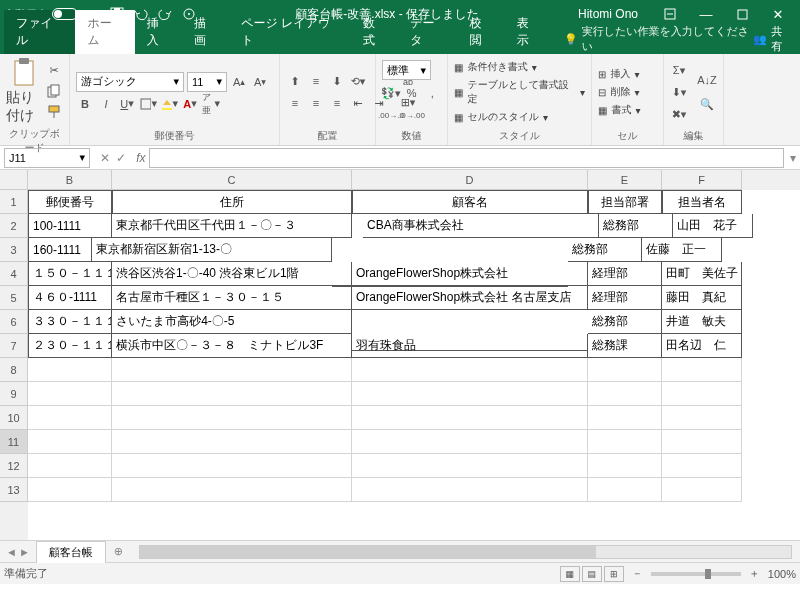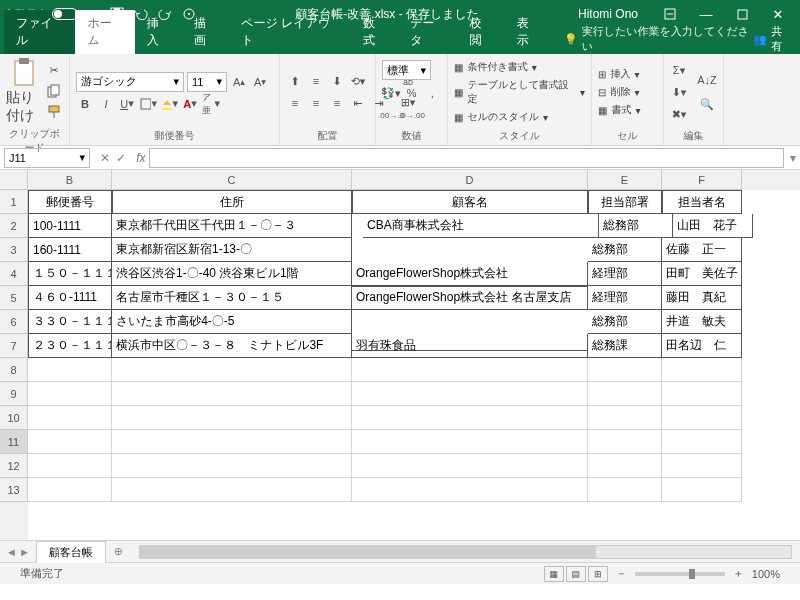--- a/index.html
+++ b/index.html
@@ -47,21 +47,21 @@
 .cell{border-right:1px solid #d4d4d4;border-bottom:1px solid #d4d4d4;padding:0 4px;display:flex;align-items:center;font-size:12px;overflow:hidden;white-space:nowrap}
 .cell.hd{border:1px solid #555;justify-content:center;background:#fff}
 .cell.bd{border-right:1px solid #555;border-bottom:1px solid #555}
 .cell.bd.first{border-left:1px solid #555}
 .sheet-tabs{height:22px;border-top:1px solid #d4d4d4;display:flex;align-items:center;background:#f3f3f3;font-size:11px}
 .nav-arr{display:flex;gap:2px;padding:0 6px;color:#888}
 .sheet-tab{padding:3px 12px;background:#fff;border:1px solid #ccc;border-bottom:none}
 .plus-tab{padding:0 8px;color:#888}
 .scroll-h{flex:1;margin:0 8px;height:14px;background:#e8e8e8;border:1px solid #ccc;position:relative}
 .scroll-h::after{content:"";position:absolute;left:0;top:0;width:70%;height:100%;background:#cfcfcf}
-.status-bar{height:22px;background:#f3f3f3;border-top:1px solid #d4d4d4;display:flex;align-items:center;font-size:11px;padding:0 20px;color:#555}
+.status-bar{height:22px;background:#f3f3f3;border-top:1px solid #d4d4d4;display:flex;align-items:center;font-size:11px;padding:0 4px;color:#555}
 .status-right{margin-left:auto;display:flex;align-items:center;gap:8px}
 .view-btns{display:flex;gap:2px}
 .view-btn{width:20px;height:16px;border:1px solid #bbb;display:flex;align-items:center;justify-content:center;font-size:9px}
 .zoom-slider{width:90px;height:4px;background:#ccc;position:relative}
 .zoom-slider::after{content:"";position:absolute;left:60%;top:-3px;width:6px;height:10px;background:#888}
 svg{display:block}
 </style>
 </head>
 <body>
 
@@ -344,21 +344,21 @@
         <div class="cell hd" style="width: 80px;">担当者名</div>
       </div>
       <div class="cell-row">
         <div class="cell bd first" style="width: 84px;">100-1111</div>
         <div class="cell bd" style="width: 240px;">東京都千代田区千代田１－〇－３</div>
         <div class="cell bd" style="width: 236px; margin-left: 11px;">CBA商事株式会社</div>
         <div class="cell bd" style="width: 74px;">総務部</div>
         <div class="cell bd" style="width: 80px;">山田　花子</div>
       </div>
       <div class="cell-row">
-        <div class="cell bd first" style="width: 84px;">160-1111</div>
+        <div class="cell bd first" style="width: 64px;">160-1111</div>
         <div class="cell bd" style="width: 240px;">東京都新宿区新宿1-13-〇</div>
         <div class="cell bd" style="width: 236px; margin-top: 48px;">平成山田工業株式会社</div>
         <div class="cell bd" style="width: 74px;">総務部</div>
         <div class="cell bd" style="width: 80px;">佐藤　正一</div>
       </div>
       <div class="cell-row">
         <div class="cell bd first" style="width: 84px;">１５０－１１１１</div>
         <div class="cell bd" style="width: 240px;">渋谷区渋谷1-〇-40 渋谷東ビル1階</div>
         <div class="cell bd" style="width: 236px;">OrangeFlowerShop株式会社</div>
         <div class="cell bd" style="width: 74px;">経理部</div>

